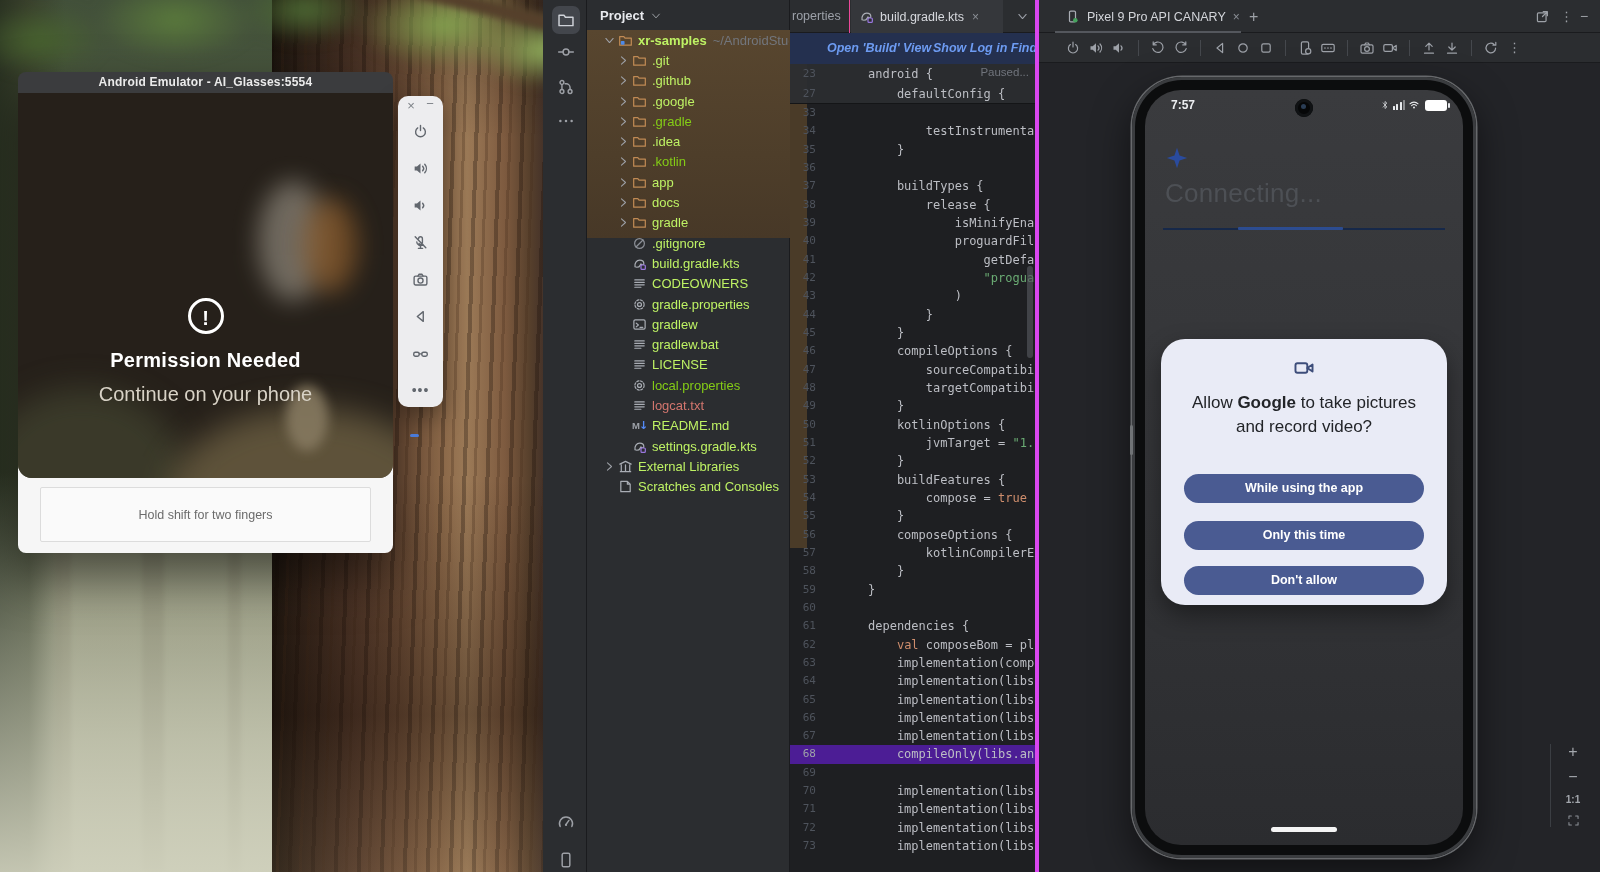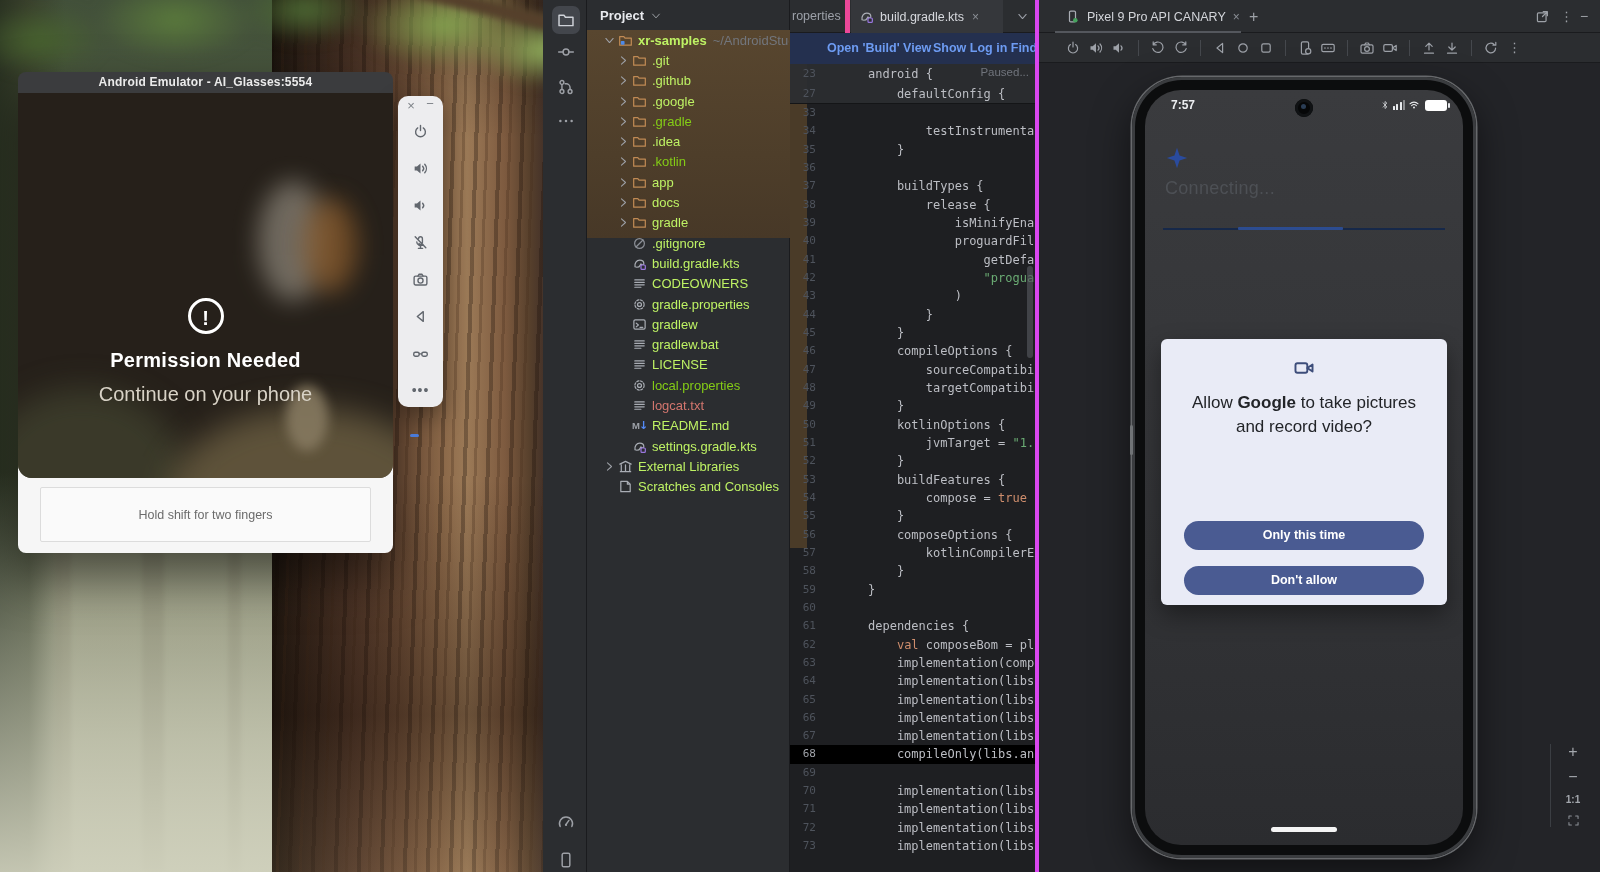--- a/index.html
+++ b/index.html
@@ -96,40 +96,40 @@
   .mda{font:700 11px "DejaVu Sans",sans-serif;color:#548af7;font-style:normal;margin-left:-1px;}
   .tlabel{color:#bef264;} .tlabel.orange{color:#84cc16;} .tlabel.red{color:#d3766e;}
   .trow.root .tlabel{font-weight:700;}
   .tpath{color:#72767d;margin-left:6px;overflow:hidden;}
 
   
   #editor{position:absolute;left:247px;top:0;width:245px;height:872px;background:#1e1f22;overflow:hidden;}
   #brown2{position:absolute;left:0;top:64px;width:17px;height:484px;background:#4a3b28;z-index:0;}
   #tabbar{position:absolute;left:0;top:0;right:0;height:33px;background:#2b2d30;border-bottom:1px solid #1a1b1e;z-index:3;}
   .tab-part{position:absolute;left:0;top:0;width:60px;height:33px;line-height:33px;color:#9ca0a8;font-size:12.5px;
-    border-right:5px solid #ec4899;padding-left:2px;overflow:hidden;}
+    border-right:1px solid #ec4899;padding-left:2px;overflow:hidden;}
   .tab-act{position:absolute;left:61px;top:0;width:152px;height:33px;background:#35373b;display:flex;align-items:center;padding:0 8px;gap:6px;}
   .tab-act .gic{width:15px;height:15px;color:#a9adb4;flex:0 0 15px;}
   .tab-act .tlab{font-size:12.5px;color:#d7d9de;}
   .tab-act .tx{color:#8b8f96;font-size:12px;margin-left:2px;}
   .tab-chev{position:absolute;right:6px;top:10px;width:13px;height:13px;color:#9ca0a8;transform:rotate(90deg);}
   #banner{position:absolute;left:0;top:33px;right:0;height:31px;background:#24304f;z-index:3;}
-  #banner .blink{position:absolute;top:0;height:31px;line-height:31px;font-size:12.5px;font-weight:600;color:#6d9bf2;white-space:nowrap;}
+  #banner .blink{position:absolute;top:0;height:31px;line-height:31px;font-size:12.5px;font-weight:600;color:#6d9bf2;white-space:nowrap;font-style:italic;}
   #banner .l1{left:37px;} #banner .l2{left:143px;}
   #sticky{position:absolute;left:0;top:64px;right:0;height:40px;background:rgba(43,45,48,.95);
     border-bottom:1px solid #141517;z-index:2;}
   #sticky .cl{height:20px;line-height:20px;}
   .paused{position:absolute;right:6px;top:2px;font-size:11.5px;color:#70747c;}
   #code{position:absolute;left:0;top:104px;right:0;bottom:0;z-index:1;}
   .cl{height:18.34px;line-height:18.34px;white-space:pre;font-family:"DejaVu Sans Mono",monospace;font-size:12px;display:flex;}
   .ln{display:inline-block;width:26px;flex:0 0 26px;text-align:right;color:#4e535c;font-size:11px;
       font-family:"DejaVu Sans Mono",monospace;}
   .ct{margin-left:52px;white-space:pre;color:#bcbec4;}
   .ct .p{color:#bcbec4;} .ct .k{color:#cf8e6d;} .ct .s{color:#6aab73;}
-  .cl.hl{background:#000000;} .cl.hl .ln{color:#9fa2a8;}
+  .cl.hl{background:#4c1d95;} .cl.hl .ln{color:#9fa2a8;}
   #scrollthumb{position:absolute;right:2px;top:266px;width:6px;height:92px;background:#54575e;opacity:.65;border-radius:3px;z-index:4;}
 
   
   #devpanel{position:absolute;left:492px;top:0;width:565px;height:872px;background:#232428;border-left:4px solid #d946ef;}
   #devhead{position:absolute;left:0;top:0;right:0;height:33px;background:#2b2d30;border-bottom:1px solid #1a1b1e;}
   #devhead .dtab{position:absolute;left:26px;top:0;height:33px;display:flex;align-items:center;gap:7px;}
   #devhead .dtic{width:15px;height:15px;color:#a9adb4;}
   #devhead .dtlab{font-size:12.5px;color:#d3d5da;}
   #devhead .dtx{color:#8b8f96;font-size:12px;}
   #devhead .dplus{position:absolute;left:210px;top:0;height:33px;line-height:33px;font-size:16px;color:#9da1a7;}
@@ -153,24 +153,24 @@
   .hole{position:absolute;left:150px;top:9px;width:18px;height:18px;border-radius:50%;background:#060708;
     box-shadow:inset 0 0 0 3px #101214;}
   .hole:after{content:'';position:absolute;left:6px;top:5px;width:5px;height:5px;border-radius:50%;background:#2a3d55;}
   .sticons{position:absolute;right:16px;top:9px;display:flex;align-items:center;gap:3px;}
   .sticons .si{width:12px;height:12px;color:#e8eaed;}
   .bars{display:flex;align-items:flex-end;gap:1.5px;height:10px;}
   .bars i{width:2px;background:#e8eaed;border-radius:.5px;display:block;}
   .batt{width:22px;height:11px;background:#fff;border-radius:3px;position:relative;margin-left:2px;}
   .batt:after{content:'';position:absolute;right:-3px;top:3px;width:2px;height:5px;background:#e8eaed;border-radius:1px;}
   .sparkle{position:absolute;left:20px;top:56px;width:24px;height:24px;color:#2a4b9d;}
-  .conn{position:absolute;left:20px;top:88px;font-size:18px;color:#4d5055;letter-spacing:.3px;text-align:right;}
+  .conn{position:absolute;left:20px;top:88px;font-size:26px;color:#4d5055;letter-spacing:.3px;text-align:right;}
   .prog-base{position:absolute;left:18px;top:138px;width:282px;height:2px;background:#162849;}
   .prog-hot{position:absolute;left:93px;top:137px;width:105px;height:3px;background:#2c4c90;border-radius:1px;}
-  #dialog{position:absolute;left:16px;top:249px;width:286px;height:266px;background:#e9ebf6;border-radius:6px;
+  #dialog{position:absolute;left:16px;top:249px;width:286px;height:266px;background:#e9ebf6;border-radius:24px;
     box-shadow:0 10px 24px rgba(0,0,0,.4);}
   #dialog .dcam{position:absolute;left:50%;margin-left:-15px;top:18px;width:30px;height:22px;color:#3d4d7a;}
   #dialog .dtitle{position:absolute;left:20px;right:20px;top:52px;text-align:center;font-size:17px;line-height:24px;color:#222428;}
   #dialog .dtitle b{font-weight:700;}
   .dbtn{position:absolute;left:23px;width:240px;height:29px;border-radius:15px;background:#4a5b92;color:#fff;
     font-size:12.5px;font-weight:700;text-align:center;line-height:29px;}
   .homebar{position:absolute;left:50%;margin-left:-33px;bottom:13px;width:66px;height:5px;background:#f4f4f4;border-radius:3px;}
 
   
   #zoomctl{position:absolute;right:16px;top:744px;width:34px;padding-left:11px;border-left:1px solid #3b3e43;
@@ -921,20 +921,21 @@
 
           <div id="dialog">
             <span class="dcam">
                 <svg class="ico" style="stroke-width:1.4">
                   <use href="#sym-video"></use>
                 </svg>
               </span>
             <div class="dtitle">
               <span>Allow </span><b>Google</b><span> to take pictures and record video?</span>
             </div>
+            <div class="dbtn" style="top:135px">While using the app</div>
             <div class="dbtn" style="top:182px">Only this time</div>
             <div class="dbtn" style="top:227px">Don't allow</div>
           </div>
           <div class="homebar"></div>
         </div>
       </div>
 
       <div id="zoomctl">
         <span class="zg">+</span>
         <span class="zg">−</span>

